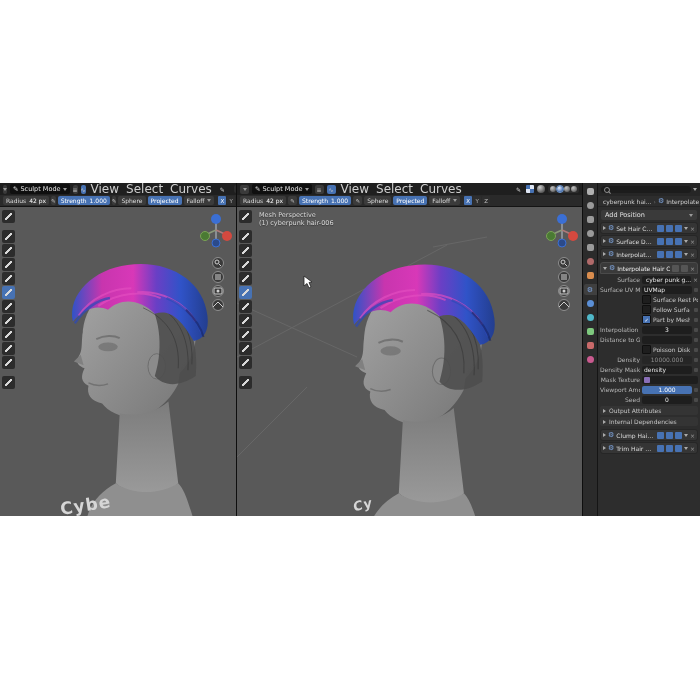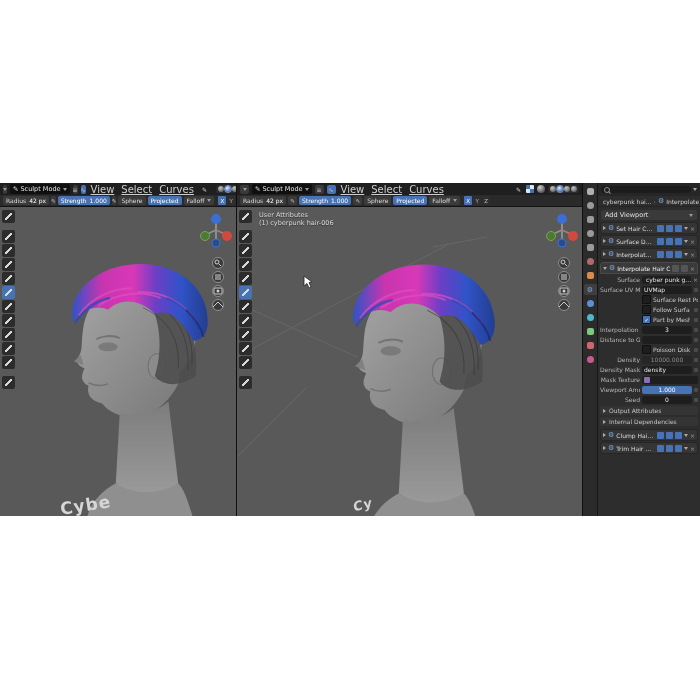--- a/index.html
+++ b/index.html
@@ -5,21 +5,21 @@
   html,body{margin:0;padding:0;background:#ffffff;width:700px;height:700px;overflow:hidden;
     font-family:"DejaVu Sans",sans-serif;-webkit-font-smoothing:antialiased;}
   .app{position:absolute;top:183px;left:0;width:700px;height:333px;background:#1a1a1a;overflow:hidden;
     font-size:7px;color:#c8c8c8;}
   
   .viewport{position:absolute;top:0;height:333px;overflow:hidden;border-right:1px solid #0e0e0e;box-sizing:border-box;}
   #v1{left:0;width:237px;}
   #v2{left:237px;width:346px;}
   .vp-h1{height:12px;background:#1f1f1f;display:flex;align-items:center;gap:3px;padding:0 3px;white-space:nowrap;overflow:hidden;}
   .vp-h2{height:12px;background:#2a2a2a;display:flex;align-items:center;gap:2px;padding:0 3px;white-space:nowrap;overflow:hidden;border-bottom:1px solid #141414;box-sizing:border-box;}
-  .menu{color:#cfcfcf;padding:0 2px;font-size:10px;text-decoration:underline;}
+  .menu{color:#cfcfcf;padding:0 2px;font-size:12px;}
   .mode{display:flex;align-items:center;gap:2px;background:#0f0f0f;border-radius:2px;padding:1px 3px;color:#e2e2e2;font-size:6.5px;}
   .carat{width:0;height:0;border-left:2.5px solid transparent;border-right:2.5px solid transparent;border-top:3px solid #9a9a9a;display:inline-block;}
   .hic{width:9px;height:9px;border-radius:2px;display:inline-flex;align-items:center;justify-content:center;font-size:6px;color:#c9c9c9;}
   .hic.sq{background:#3a3a3a;}
   .hic.blue{background:#4772b3;}
   .checker{background:conic-gradient(#dfe7f5 25%,#4772b3 0 50%,#dfe7f5 0 75%,#4772b3 0);width:8px;height:8px;border-radius:1px;}
   .sphereic{width:8px;height:8px;border-radius:50%;background:radial-gradient(circle at 35% 30%,#cfcfcf,#5c5c5c 70%);}
   .shadegrp{display:flex;align-items:center;gap:1px;background:#2c2c2c;border-radius:2px;padding:1px 2px;}
   .shadegrp .dot{width:6px;height:6px;border-radius:50%;background:radial-gradient(circle at 35% 30%,#c5c5c5,#666 75%);}
   .shadegrp .dot.on{outline:1px solid #6f9bd8;background:radial-gradient(circle at 35% 30%,#e8eefc,#4772b3 75%);}
@@ -290,21 +290,21 @@
         <button class="t"></button>
         <button class="t on"></button>
         <button class="t"></button>
         <button class="t"></button>
         <button class="t"></button>
         <button class="t"></button>
         <button class="t"></button>
         <button class="t gap"></button>
       </div>
       <div class="ovl">
-        <div>User Attributes</div>
+        <div>Mesh Perspective</div>
         <div>(1) cyberpunk hair-006</div>
       </div>
       <svg class="wires" width="346" height="309">
         <g stroke="#787878" stroke-width="1" opacity="0.45">
           <line x1="0" y1="150" x2="210" y2="38"></line>
           <line x1="0" y1="96" x2="120" y2="150"></line>
           <line x1="196" y1="40" x2="250" y2="30"></line>
           <line x1="0" y1="250" x2="70" y2="180"></line>
         </g>
       </svg>
@@ -373,21 +373,21 @@
     <div class="pcrumb">
       <span class="cube"></span>
       <span>cyberpunk hai...</span>
       <span style="color:#777">›</span>
       <span class="gear">⚙</span>
       <span>Interpolate Hai...</span>
       <span class="spacer"></span>
 
     </div>
     <div class="addmod">
-      <span>Add Viewport</span>
+      <span>Add Position</span>
       <span class="carat"></span>
     </div>
 
     <div class="modrow">
       <span class="tri"></span>
       <span class="gear">⚙</span>
       <span class="nm">Set Hair Curve Pr...</span>
       <span class="tg"></span>
       <span class="tg"></span>
       <span class="tg"></span>

